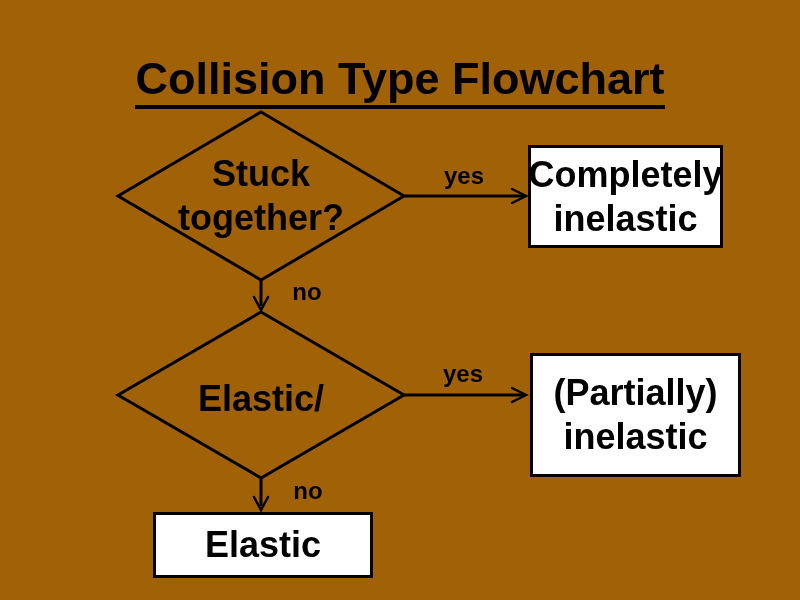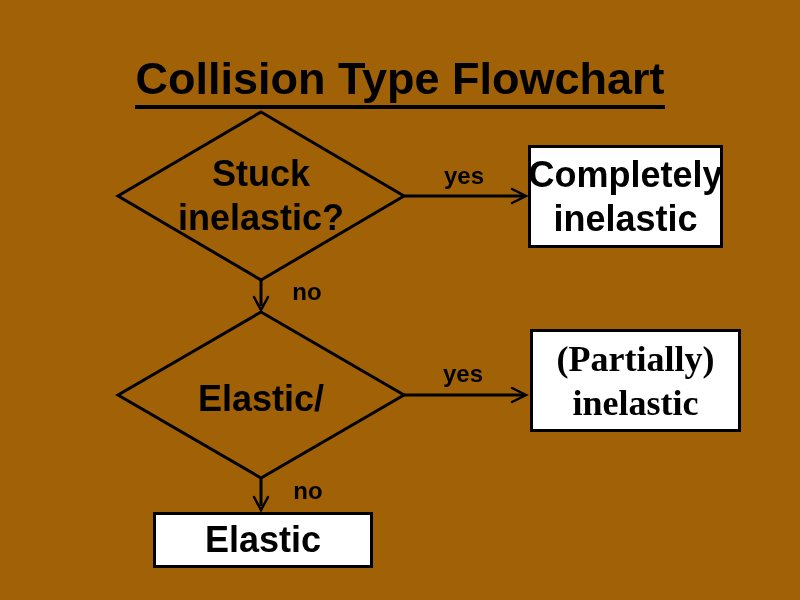--- a/index.html
+++ b/index.html
@@ -60,22 +60,22 @@
     white-space: nowrap;
   }
   .edge-label {
     position: absolute;
     transform: translate(-50%, -50%);
     font-size: 24px;
     line-height: 1;
     white-space: nowrap;
   }
   #box-completely { left: 528px; top: 145px; width: 195px; height: 103px; }
-  #box-partially  { left: 530px; top: 329px; width: 211px; height: 103px; font-family: Liberation Serif, serif; }
-  #box-elastic    { left: 153px; top: 512px; width: 220px; height: 56px; }
+  #box-partially  { left: 530px; top: 353px; width: 211px; height: 124px; }
+  #box-elastic    { left: 153px; top: 512px; width: 220px; height: 66px; }
   #text-diamond-1 { left: 261px; top: 196px; }
   #text-diamond-2 { left: 261px; top: 399px; }
   #label-yes-1 { left: 464px; top: 176px; }
   #label-no-1  { left: 307px; top: 292px; }
   #label-yes-2 { left: 463px; top: 374px; }
   #label-no-2  { left: 308px; top: 491px; }
   svg .shape { fill: none; stroke: #000000; stroke-width: 3; }
   svg .arrow { stroke: #000000; stroke-width: 3; }
   svg .head  { fill: none; stroke: #000000; stroke-width: 2.5; stroke-linecap: round; }
 </style>
@@ -109,21 +109,21 @@
       <polyline class="head" points="254,497 261,510 268,497"></polyline>
     </g>
   </svg>
 
   <div class="title-wrap">
     <span class="title">Collision Type Flowchart</span>
   </div>
 
   <div class="node-text" id="text-diamond-1">
     <div>Stuck</div>
-    <div>inelastic?</div>
+    <div>together?</div>
   </div>
 
   <div class="node-text" id="text-diamond-2">
     <div>Elastic/</div>
   </div>
 
   <div class="outcome-box" id="box-completely">
     <div>Completely</div>
     <div>inelastic</div>
   </div>

